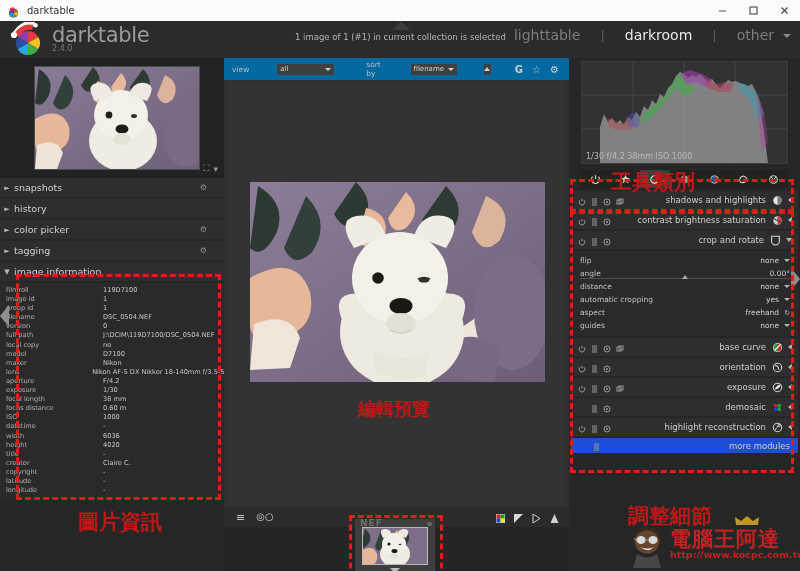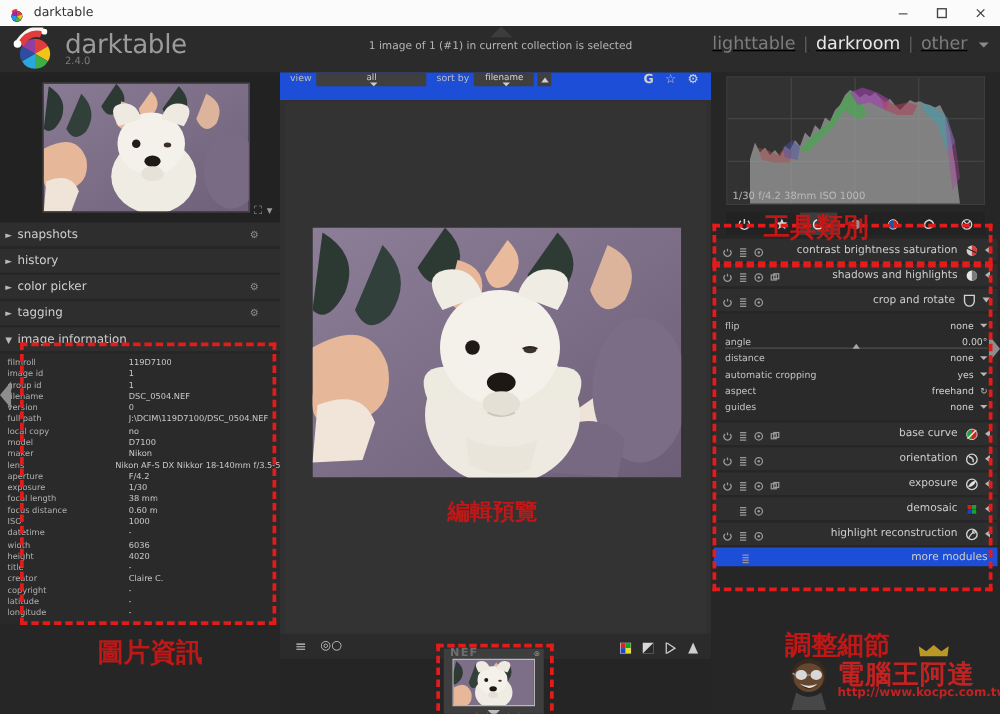--- a/index.html
+++ b/index.html
@@ -28,21 +28,21 @@
 
   
   .header { position:absolute; left:0; top:0; width:800px; height:37px; background:#2b2b2b; }
   .logo-wrap { position:absolute; left:8px; top:1px; width:40px; height:40px; }
   .brand { position:absolute; left:52px; top:3px; }
   .brand-name { font-size:21px; color:#9b9b9b; letter-spacing:-0.3px; line-height:22px; }
   .brand-ver { font-size:8px; color:#7a7a7a; margin-top:-2px; }
   .collection-msg {
     position:absolute; left:295px; top:11px; font-size:8.5px; color:#b5b5b5; white-space:nowrap;
   }
-  .views { position:absolute; right:26px; top:6px; display:flex; align-items:center; gap:6px;text-decoration:underline; }
+  .views { position:absolute; right:26px; top:6px; display:flex; align-items:center; gap:20px; }
   .view-item { font-size:14px; color:#7d7d7d; }
   .view-item.active { color:#e8e8e8; }
   .view-sep { font-size:13px; color:#5c5c5c; }
   .views-caret { position:absolute; right:9px; top:13px; width:0;height:0;
     border-left:4px solid transparent;border-right:4px solid transparent;border-top:4px solid #8a8a8a; }
 
   .top-collapse {
     position:absolute; left:392px; top:0px; width:18px; height:9px;
   }
   .top-collapse svg { display:block; }
@@ -67,26 +67,26 @@
   .info-row { display:flex; height:9.1px; font-size:6.6px; line-height:9.1px; }
   .info-k { width:62px; color:#b0b0b0; padding-left:6px; }
   .info-v { color:#c9c9c9; white-space:nowrap; overflow:hidden;margin-left:41px; }
 
   .left-collapse {
     position:absolute; left:0; top:247px; width:9px; height:22px;
   }
 
   
   .center { position:absolute; left:224px; top:37px; width:345px; height:513px; background:#303030; }
-  .center-toolbar { position:absolute; left:0; top:0; width:345px; height:22px; background:#1d4ed8;
-      display:flex; align-items:flex-start; }
+  .center-toolbar { position:absolute; left:0; top:0; width:345px; height:22px; background:#0369a1;
+      display:flex; align-items:center;gap:24px; }
   .tb-lbl { font-size:7.5px; color:#bdbdbd; margin-left:8px; }
   .combo {
     height:11px; background:#3f3f3f; border:0; color:#d2d2d2; font-size:7px;
-    display:flex; align-items:center; padding:0 3px; margin-left:4px; position:relative;flex-direction:column;
+    display:flex; align-items:center; padding:0 3px; margin-left:4px; position:relative;
   }
   .combo .cv { flex:1; }
   .combo .cc { width:0;height:0;border-left:3px solid transparent;border-right:3px solid transparent;
               border-top:3px solid #cfcfcf; margin-left:4px; }
   .sortdir { width:11px;height:11px;background:#3f3f3f;margin-left:3px;display:flex;align-items:center;justify-content:center; }
   .sortdir i { width:0;height:0;border-left:3px solid transparent;border-right:3px solid transparent;border-bottom:4px solid #cfcfcf; display:block; }
   .tb-right { margin-left:auto; display:flex; gap:9px; align-items:center; margin-right:10px; }
   .tb-right span { color:#cfcfcf; font-size:10px; font-weight:bold; }
 
   .canvas { position:absolute; left:4px; top:24px; width:337px; height:440px; background:#333333; }
@@ -621,54 +621,54 @@
                   <path d="M4 1 L4 3.2" stroke="#9a9a9a" stroke-width="1"></path>
                   <path d="M2 2.2 a2.8 2.8 0 1 0 4 0" stroke="#9a9a9a" stroke-width="1" fill="none"></path>
                 </svg></span>
               <span><svg width="7" height="8" viewBox="0 0 7 8">
                   <path d="M1 1 H6 M1 3 H6 M1 5 H6 M1 7 H6" stroke="#9a9a9a" stroke-width="1"></path>
                 </svg></span>
               <span><svg width="8" height="8" viewBox="0 0 8 8">
                   <circle cx="4" cy="4" r="3" fill="none" stroke="#9a9a9a" stroke-width="1"></circle>
                   <circle cx="4" cy="4" r="1" fill="#9a9a9a"></circle>
                 </svg></span>
+              <span><svg width="8" height="8" viewBox="0 0 8 8">
+                  <rect x="1" y="2" width="4" height="4" fill="none" stroke="#9a9a9a" stroke-width="1"></rect>
+                  <rect x="3" y="1" width="4" height="4" fill="none" stroke="#9a9a9a" stroke-width="1"></rect>
+                </svg></span>
+            </div>
+            <span class="mod-name">shadows and highlights</span>
+            <span class="mod-ico-r">
+              <svg width="11" height="11" viewBox="0 0 11 11">
+                <circle cx="5.5" cy="5.5" r="4.2" fill="#e6e6e6"></circle>
+                <path d="M5.5 1.3 a4.2 4.2 0 0 1 0 8.4 z" fill="#7b7b7b"></path>
+              </svg>
+            </span>
+            <span class="mod-tri"></span>
+          </div>
+          <div class="mod-head">
+            <div class="mod-icons">
+              <span><svg width="8" height="8" viewBox="0 0 8 8">
+                  <path d="M4 1 L4 3.2" stroke="#9a9a9a" stroke-width="1"></path>
+                  <path d="M2 2.2 a2.8 2.8 0 1 0 4 0" stroke="#9a9a9a" stroke-width="1" fill="none"></path>
+                </svg></span>
+              <span><svg width="7" height="8" viewBox="0 0 7 8">
+                  <path d="M1 1 H6 M1 3 H6 M1 5 H6 M1 7 H6" stroke="#9a9a9a" stroke-width="1"></path>
+                </svg></span>
+              <span><svg width="8" height="8" viewBox="0 0 8 8">
+                  <circle cx="4" cy="4" r="3" fill="none" stroke="#9a9a9a" stroke-width="1"></circle>
+                  <circle cx="4" cy="4" r="1" fill="#9a9a9a"></circle>
+                </svg></span>
             </div>
             <span class="mod-name">contrast brightness saturation</span>
             <span class="mod-ico-r">
               <svg width="11" height="11" viewBox="0 0 11 11">
                 <circle cx="5.5" cy="5.5" r="4.2" fill="#cfcfcf"></circle>
                 <path d="M5.5 1.3 a4.2 4.2 0 0 1 0 8.4 z" fill="#d04040"></path>
                 <path d="M1.6 3.6 L9.4 7.4" stroke="#2a2a2a" stroke-width="1"></path>
-              </svg>
-            </span>
-            <span class="mod-tri"></span>
-          </div>
-          <div class="mod-head">
-            <div class="mod-icons">
-              <span><svg width="8" height="8" viewBox="0 0 8 8">
-                  <path d="M4 1 L4 3.2" stroke="#9a9a9a" stroke-width="1"></path>
-                  <path d="M2 2.2 a2.8 2.8 0 1 0 4 0" stroke="#9a9a9a" stroke-width="1" fill="none"></path>
-                </svg></span>
-              <span><svg width="7" height="8" viewBox="0 0 7 8">
-                  <path d="M1 1 H6 M1 3 H6 M1 5 H6 M1 7 H6" stroke="#9a9a9a" stroke-width="1"></path>
-                </svg></span>
-              <span><svg width="8" height="8" viewBox="0 0 8 8">
-                  <circle cx="4" cy="4" r="3" fill="none" stroke="#9a9a9a" stroke-width="1"></circle>
-                  <circle cx="4" cy="4" r="1" fill="#9a9a9a"></circle>
-                </svg></span>
-              <span><svg width="8" height="8" viewBox="0 0 8 8">
-                  <rect x="1" y="2" width="4" height="4" fill="none" stroke="#9a9a9a" stroke-width="1"></rect>
-                  <rect x="3" y="1" width="4" height="4" fill="none" stroke="#9a9a9a" stroke-width="1"></rect>
-                </svg></span>
-            </div>
-            <span class="mod-name">shadows and highlights</span>
-            <span class="mod-ico-r">
-              <svg width="11" height="11" viewBox="0 0 11 11">
-                <circle cx="5.5" cy="5.5" r="4.2" fill="#e6e6e6"></circle>
-                <path d="M5.5 1.3 a4.2 4.2 0 0 1 0 8.4 z" fill="#7b7b7b"></path>
               </svg>
             </span>
             <span class="mod-tri"></span>
           </div>
           <div class="mod-head">
             <div class="mod-icons">
               <span><svg width="8" height="8" viewBox="0 0 8 8">
                   <path d="M4 1 L4 3.2" stroke="#9a9a9a" stroke-width="1"></path>
                   <path d="M2 2.2 a2.8 2.8 0 1 0 4 0" stroke="#9a9a9a" stroke-width="1" fill="none"></path>
                 </svg></span>

